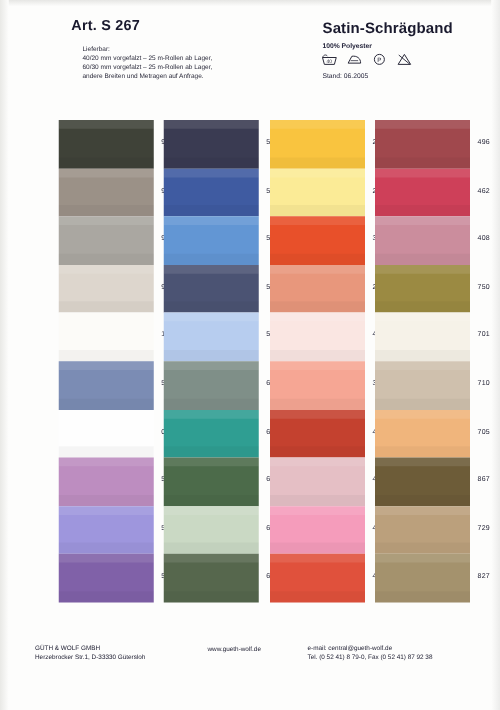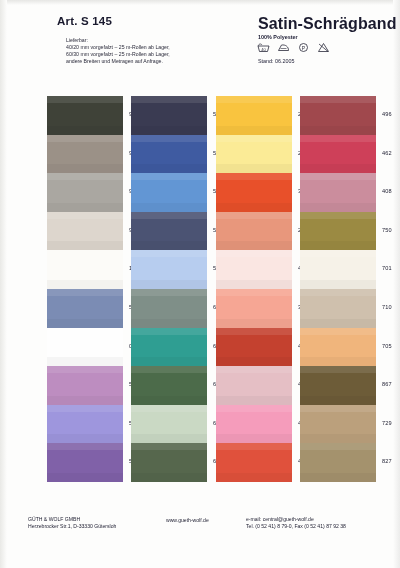--- a/index.html
+++ b/index.html
@@ -64,21 +64,21 @@
     color: #2a2a3a;
     white-space: nowrap;
   }
   .lieferbar-label {
     display: block;
   }
   .product-title {
     position: absolute;
     left: 258px;
     top: 15px;
-    font-size: 16px;
+    font-size: 12px;
     font-weight: bold;
     color: #1a1a2e;
     letter-spacing: 0.1px;
   }
   .composition {
     position: absolute;
     left: 258px;
     top: 34px;
     font-size: 5.4px;
     font-weight: bold;
@@ -179,21 +179,21 @@
 </style>
 </head>
 <body>
 
 <div class="page">
   <div class="scan-edge-top"></div>
   <div class="scan-edge-left"></div>
   <div class="scan-edge-right"></div>
 
   <div class="header">
-    <div class="art-title">Art. S 145</div>
+    <div class="art-title">Art. S 267</div>
 
     <div class="lieferbar-block">
       <span class="lieferbar-label">Lieferbar:</span>
       <span class="lieferbar-line">40/20 mm vorgefalzt – 25 m-Rollen ab Lager,</span><br>
       <span class="lieferbar-line">60/30 mm vorgefalzt – 25 m-Rollen ab Lager,</span><br>
       <span class="lieferbar-line">andere Breiten und Metragen auf Anfrage.</span>
     </div>
 
     <div class="product-title">Satin-Schrägband</div>
     <div class="composition">100% Polyester</div>

